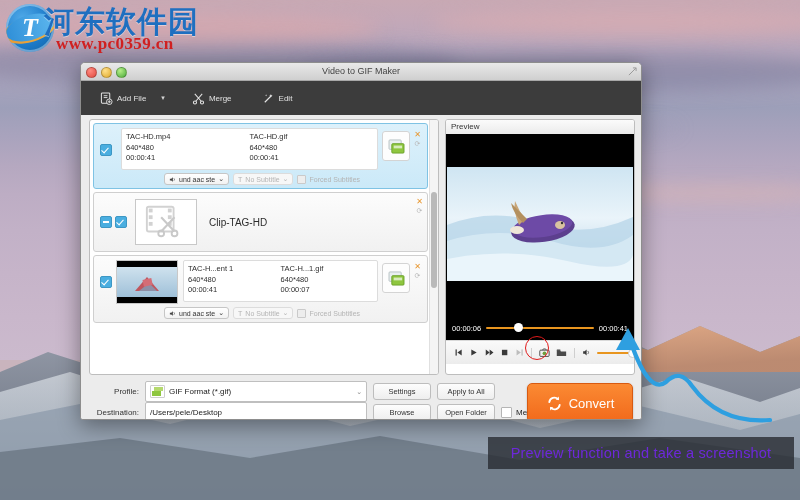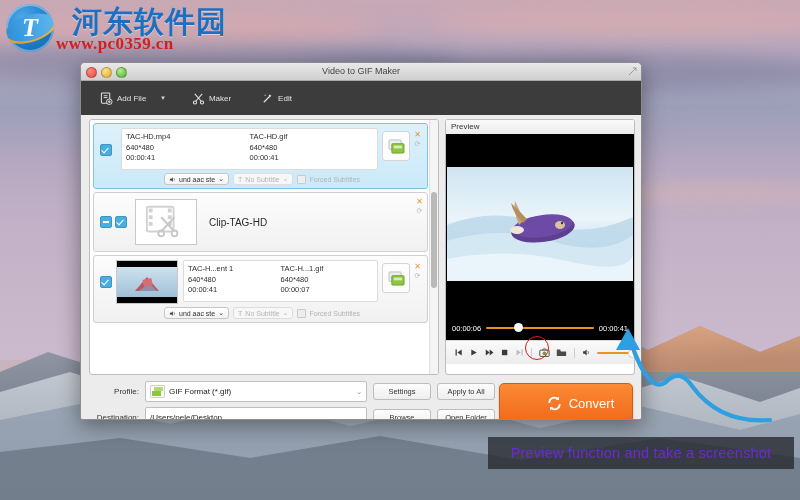--- a/index.html
+++ b/index.html
@@ -21,21 +21,21 @@
   #watermark{position:absolute;left:4px;top:2px;width:260px;height:54px;z-index:40;}
   .wm-logo{position:absolute;left:2px;top:2px;width:48px;height:48px;border-radius:50%;
     background:radial-gradient(circle at 34% 30%,#4fa9e8 0%,#1b79c8 60%,#14629f 100%);
     box-shadow:0 0 0 2px rgba(255,255,255,.35) inset;overflow:hidden;}
   .wm-ring{position:absolute;left:-3px;top:12px;width:54px;height:26px;border-radius:50%;
     background:linear-gradient(90deg,#f09a2a,#f7b43e);transform:rotate(-17deg);opacity:.95;}
   .wm-ring2{position:absolute;left:-1px;top:11px;width:50px;height:25px;border-radius:50%;
     background:linear-gradient(90deg,#2f8fd8,#5cb6ee);transform:rotate(-17deg);}
   .wm-mark{position:absolute;left:12px;top:7px;width:24px;height:34px;color:#fff;
     font:italic 700 26px "Liberation Serif",serif;text-align:center;line-height:34px;}
-  .wm-cn{position:absolute;left:68px;top:0px;font:700 30px "DejaVu Sans",sans-serif;
+  .wm-cn{position:absolute;left:40px;top:0px;font:700 30px "DejaVu Sans",sans-serif;
     color:#1f6fc0;letter-spacing:1px;text-shadow:0 1px 0 rgba(255,255,255,.45);}
   .wm-url{position:absolute;left:52px;top:32px;font:700 17px "Liberation Serif",serif;
     color:#d02020;letter-spacing:.4px;}
   
   #appwin{position:absolute;left:80px;top:62px;width:560px;height:356px;z-index:30;
     background:#ececec;border:1px solid #8d8d8d;border-radius:5px 5px 3px 3px;
     box-shadow:0 6px 22px rgba(0,0,0,.40);overflow:hidden;}
   .titlebar{height:17px;background:linear-gradient(180deg,#e9e9e9,#cfcfcf);
     border-bottom:1px solid #a8a8a8;position:relative;}
   .title-text{position:absolute;left:0;right:0;top:3px;text-align:center;
@@ -116,33 +116,33 @@
   .cicon{width:11px;height:11px;display:flex;align-items:center;justify-content:center;color:#3a3a3a;}
   .cicon.dis{color:#bdbdbd;}
   .vsep{width:1px;height:10px;background:#cfcfcf;margin:0 1px;}
   .volbar{width:44px;height:2px;background:#e8951f;position:relative;border-radius:1px;}
   .volknob{position:absolute;right:-3px;top:-3px;width:7px;height:7px;border-radius:50%;
     background:#fff;border:1px solid #c9c9c9;}
   .redring{position:absolute;left:525px;top:336px;width:22px;height:22px;border-radius:50%;
     border:1.6px solid #e01a1a;z-index:34;pointer-events:none;}
   
   .settings{position:absolute;left:8px;right:8px;top:266px;height:82px;}
-  .srow{display:flex;align-items:center;gap:6px;margin-bottom:5px;}
+  .srow{display:flex;align-items:center;gap:6px;}
   .slabel{width:50px;text-align:right;font-size:8px;color:#333;}
   .sfield{flex:1;height:15px;background:#ffffff;border:1px solid #bfbfbf;border-radius:2px;
     display:flex;align-items:center;padding:2px 4px;font-size:8px;color:#222;gap:4px;}
   .sbtn{height:15px;min-width:44px;border:1px solid #bdbdbd;border-radius:3px;
     background:linear-gradient(180deg,#fdfdfd,#eeeeee);font-size:7.5px;color:#333;
     display:flex;align-items:center;justify-content:center;padding:0 6px;}
   .mergewrap{display:flex;align-items:center;gap:4px;font-size:8px;color:#222;}
   .mchk{width:9px;height:9px;border:1px solid #b5b5b5;background:#fff;border-radius:1px;}
   .convert{position:absolute;right:0;top:2px;width:104px;height:38px;border-radius:5px;
     background:linear-gradient(180deg,#fb8a33,#f1691b);border:1px solid #d85a11;
     display:flex;align-items:center;justify-content:center;gap:6px;
-    color:#fff;font-size:13px;box-shadow:0 1px 2px rgba(0,0,0,.25);padding-left:28px;}
+    color:#fff;font-size:13px;box-shadow:0 1px 2px rgba(0,0,0,.25);}
   .gifico{width:13px;height:11px;border-radius:1px;background:#fff;border:1px solid #cfcfcf;
     position:relative;overflow:hidden;flex:none;}
   .gifico:after{content:"";position:absolute;left:1px;bottom:1px;right:3px;height:5px;
     background:#8ec63f;}
   .gifico:before{content:"";position:absolute;left:3px;top:1px;right:1px;height:4px;
     background:#b5d96e;}
   
   #arrow{position:absolute;left:600px;top:320px;z-index:45;}
   #caption{position:absolute;left:488px;top:437px;width:306px;height:32px;z-index:45;
     background:rgba(40,44,50,.80);display:flex;align-items:center;justify-content:center;}
@@ -223,21 +223,21 @@
       <span>Add File</span>
     </div>
     <div class="tb-caret">▾</div>
     <div class="tb-sep"></div>
     <div class="tbtn">
       <svg width="13" height="13" viewBox="0 0 14 14">
         <path d="M3 2 L10 10 M11 2 L4 10" stroke="#e4e4e4" stroke-width="1.1" fill="none"></path>
         <circle cx="3.2" cy="11.3" r="1.7" fill="none" stroke="#e4e4e4" stroke-width="1.1"></circle>
         <circle cx="10.8" cy="11.3" r="1.7" fill="none" stroke="#e4e4e4" stroke-width="1.1"></circle>
       </svg>
-      <span>Maker</span>
+      <span>Merge</span>
     </div>
     <div class="tb-sep"></div>
     <div class="tbtn">
       <svg width="13" height="13" viewBox="0 0 14 14">
         <path d="M3 11 L10 4" stroke="#e4e4e4" stroke-width="1.3"></path>
         <path d="M9.6 2.2l.5 1.3 1.3.5-1.3.5-.5 1.3-.5-1.3-1.3-.5 1.3-.5z" fill="#e4e4e4"></path>
         <path d="M4.4 2.4l.3.8.8.3-.8.3-.3.8-.3-.8-.8-.3.8-.3z" fill="#e4e4e4"></path>
       </svg>
       <span>Edit</span>
     </div>

